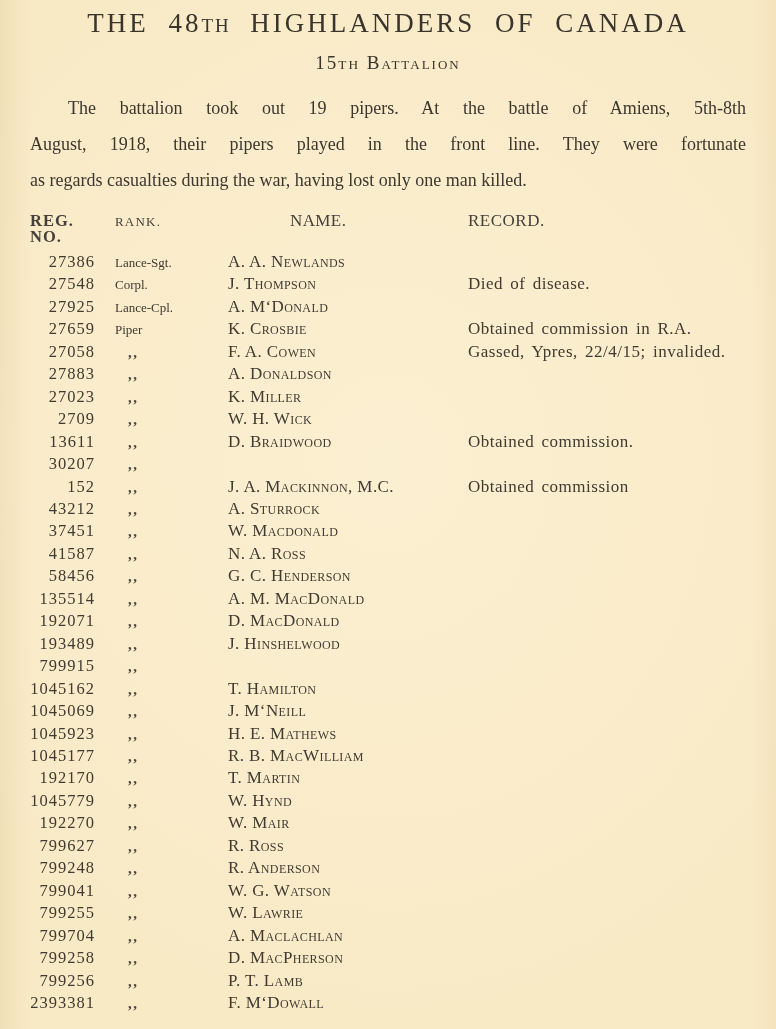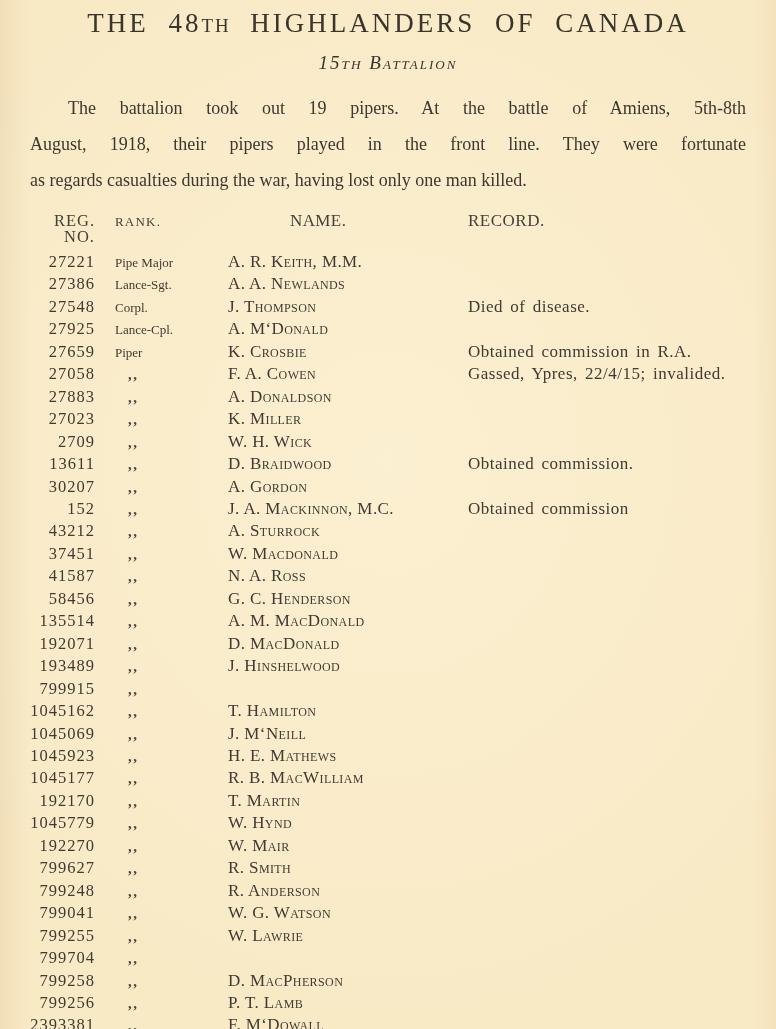--- a/index.html
+++ b/index.html
@@ -31,21 +31,20 @@
     letter-spacing:2px;
   }
   .subtitle{
     text-align:center;
     margin-top:13px;
     font-size:19px;
     letter-spacing:2px;
     font-variant:small-caps;
     color:#39342c;
     white-space:nowrap;
-    font-style:italic;
   }
 
   
   .intro{
     margin-top:16px;
     font-size:18px;
     line-height:36px;
     color:#3c372f;
   }
   .intro .pline{
@@ -63,21 +62,21 @@
     align-items:baseline;
     line-height:21.45px;
   }
   .hdr{
     font-size:12.5px;
     letter-spacing:1.2px;
     color:#45403a;
     line-height:16px;
     margin-bottom:6px;
   }
-  .hdr .c-reg{text-align:right;}
+  .hdr .c-reg{text-align:left;font-weight:bold;}
   .hdr .c-rank{padding-left:20px;}
   .hdr .c-name{padding-left:62px;}
   .hdr .c-record{text-align:left;}
   .c-reg{
     text-align:right;
     font-size:16.5px;
     letter-spacing:1px;
     font-variant-numeric:oldstyle-nums;
   }
   .c-rank{
@@ -123,26 +122,20 @@
     </div>
 
     <div class="roster">
       <div class="r-row hdr">
         <div class="c-reg">REG. NO.</div>
         <div class="c-rank">RANK.</div>
         <div class="c-name">NAME.</div>
         <div class="c-record">RECORD.</div>
       </div>
       <div>
-  <div class="r-row">
-    <div class="c-reg">27221</div>
-    <div class="c-rank">Pipe Major</div>
-    <div class="c-name">A. R. Keith, M.M.</div>
-    <div class="c-record"></div>
-  </div>
 
   <div class="r-row">
     <div class="c-reg">27386</div>
     <div class="c-rank">Lance-Sgt.</div>
     <div class="c-name">A. A. Newlands</div>
     <div class="c-record"></div>
   </div>
 
   <div class="r-row">
     <div class="c-reg">27548</div>
@@ -196,21 +189,20 @@
   <div class="r-row">
     <div class="c-reg">13611</div>
     <div class="c-rank ditto">,,</div>
     <div class="c-name">D. Braidwood</div>
     <div class="c-record">Obtained commission.</div>
   </div>
 
   <div class="r-row">
     <div class="c-reg">30207</div>
     <div class="c-rank ditto">,,</div>
-    <div class="c-name">A. Gordon</div>
     <div class="c-record"></div>
   </div>
 
   <div class="r-row">
     <div class="c-reg">152</div>
     <div class="c-rank ditto">,,</div>
     <div class="c-name">J. A. Mackinnon, M.C.</div>
     <div class="c-record">Obtained commission</div>
   </div>
 
@@ -314,21 +306,21 @@
   <div class="r-row">
     <div class="c-reg">192270</div>
     <div class="c-rank ditto">,,</div>
     <div class="c-name">W. Mair</div>
     <div class="c-record"></div>
   </div>
 
   <div class="r-row">
     <div class="c-reg">799627</div>
     <div class="c-rank ditto">,,</div>
-    <div class="c-name">R. Smith</div>
+    <div class="c-name">R. Ross</div>
     <div class="c-record"></div>
   </div>
 
   <div class="r-row">
     <div class="c-reg">799248</div>
     <div class="c-rank ditto">,,</div>
     <div class="c-name">R. Anderson</div>
     <div class="c-record"></div>
   </div>
 
@@ -342,20 +334,21 @@
   <div class="r-row">
     <div class="c-reg">799255</div>
     <div class="c-rank ditto">,,</div>
     <div class="c-name">W. Lawrie</div>
     <div class="c-record"></div>
   </div>
 
   <div class="r-row">
     <div class="c-reg">799704</div>
     <div class="c-rank ditto">,,</div>
+    <div class="c-name">A. Maclachlan</div>
     <div class="c-record"></div>
   </div>
 
   <div class="r-row">
     <div class="c-reg">799258</div>
     <div class="c-rank ditto">,,</div>
     <div class="c-name">D. MacPherson</div>
     <div class="c-record"></div>
   </div>
 

